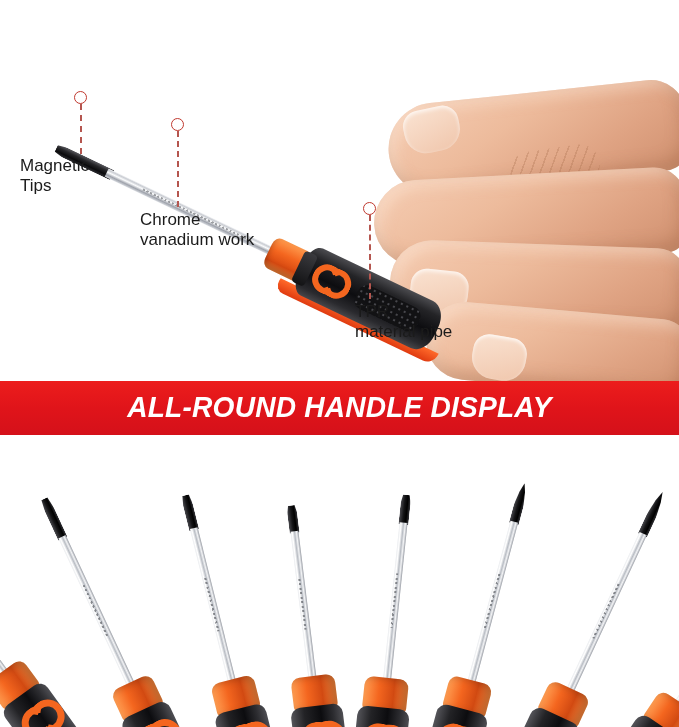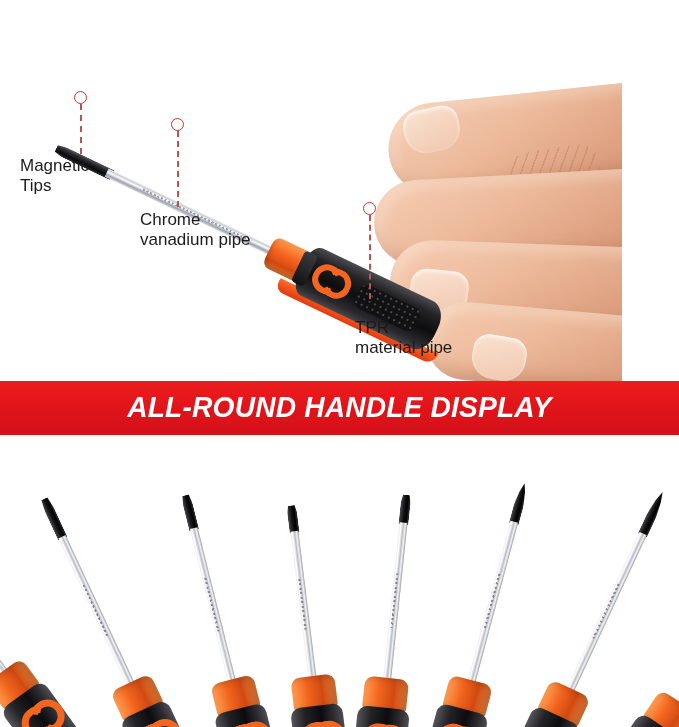--- a/index.html
+++ b/index.html
@@ -15,21 +15,21 @@
     letter-spacing:-0.3px;color:#D81F26;white-space:nowrap;
     transform:scaleX(.96);transform-origin:50% 50%;
   }
   .subhead{
     position:absolute;left:0;top:38px;width:679px;text-align:center;
     font-size:24px;font-style:italic;font-weight:400;color:#211f1f;
     white-space:nowrap;transform:scaleX(.93);transform-origin:50% 50%;
   }
 
   
-  .photo-top{position:absolute;left:0;top:74px;width:622px;height:307px;overflow:hidden;background:#fff;}
+  .photo-top{position:absolute;left:0;top:74px;width:679px;height:307px;overflow:hidden;background:#fff;}
 
   
   .sd-top{position:absolute;left:52px;top:8px;width:420px;height:150px;
           transform:rotate(25.5deg);transform-origin:0 50%;}
   .sd-tip{position:absolute;left:0;top:60px;width:62px;height:11px;
     background:linear-gradient(180deg,#5d5d62 0%,#262629 35%,#0b0b0d 70%,#303034 100%);
     clip-path:polygon(0 18%,0 82%,16% 100%,100% 100%,100% 0,16% 0);}
   .sd-shaft{position:absolute;left:56px;top:61px;width:185px;height:9px;
     background:linear-gradient(180deg,#f4f5f7 0%,#c9ccd2 18%,#fbfcfd 42%,#9ea2ab 72%,#d9dce1 100%);
     border-radius:1px;}
@@ -142,25 +142,25 @@
     </div>
 
     <div class="mark" style="left:74px;top:17px;"></div>
     <div class="dash" style="left:80px;top:30px;height:50px;"></div>
     <div class="clabel" style="left:20px;top:82px;">Magnetic
 Tips</div>
 
     <div class="mark" style="left:171px;top:44px;"></div>
     <div class="dash" style="left:177px;top:57px;height:76px;"></div>
     <div class="clabel" style="left:140px;top:136px;">Chrome
-vanadium pipe</div>
+vanadium work</div>
 
     <div class="mark" style="left:363px;top:128px;"></div>
     <div class="dash" style="left:369px;top:141px;height:84px;"></div>
-    <div class="clabel" style="left:355px;top:228px;margin-top:16px;">TPR
+    <div class="clabel" style="left:355px;top:228px;">TPR
 material pipe</div>
   </div>
 
   <div class="banner">
     <div class="banner-txt">ALL-ROUND HANDLE DISPLAY</div>
   </div>
 
   <div class="photo-bot" id="array">
       <div class="drv" style="left: 95px; top: 22px; width: 54px; height: 340px; margin-left: -27px; transform: rotate(-36deg);">
         <div class="d-shaft" style="top:38px;height:150px"></div>

